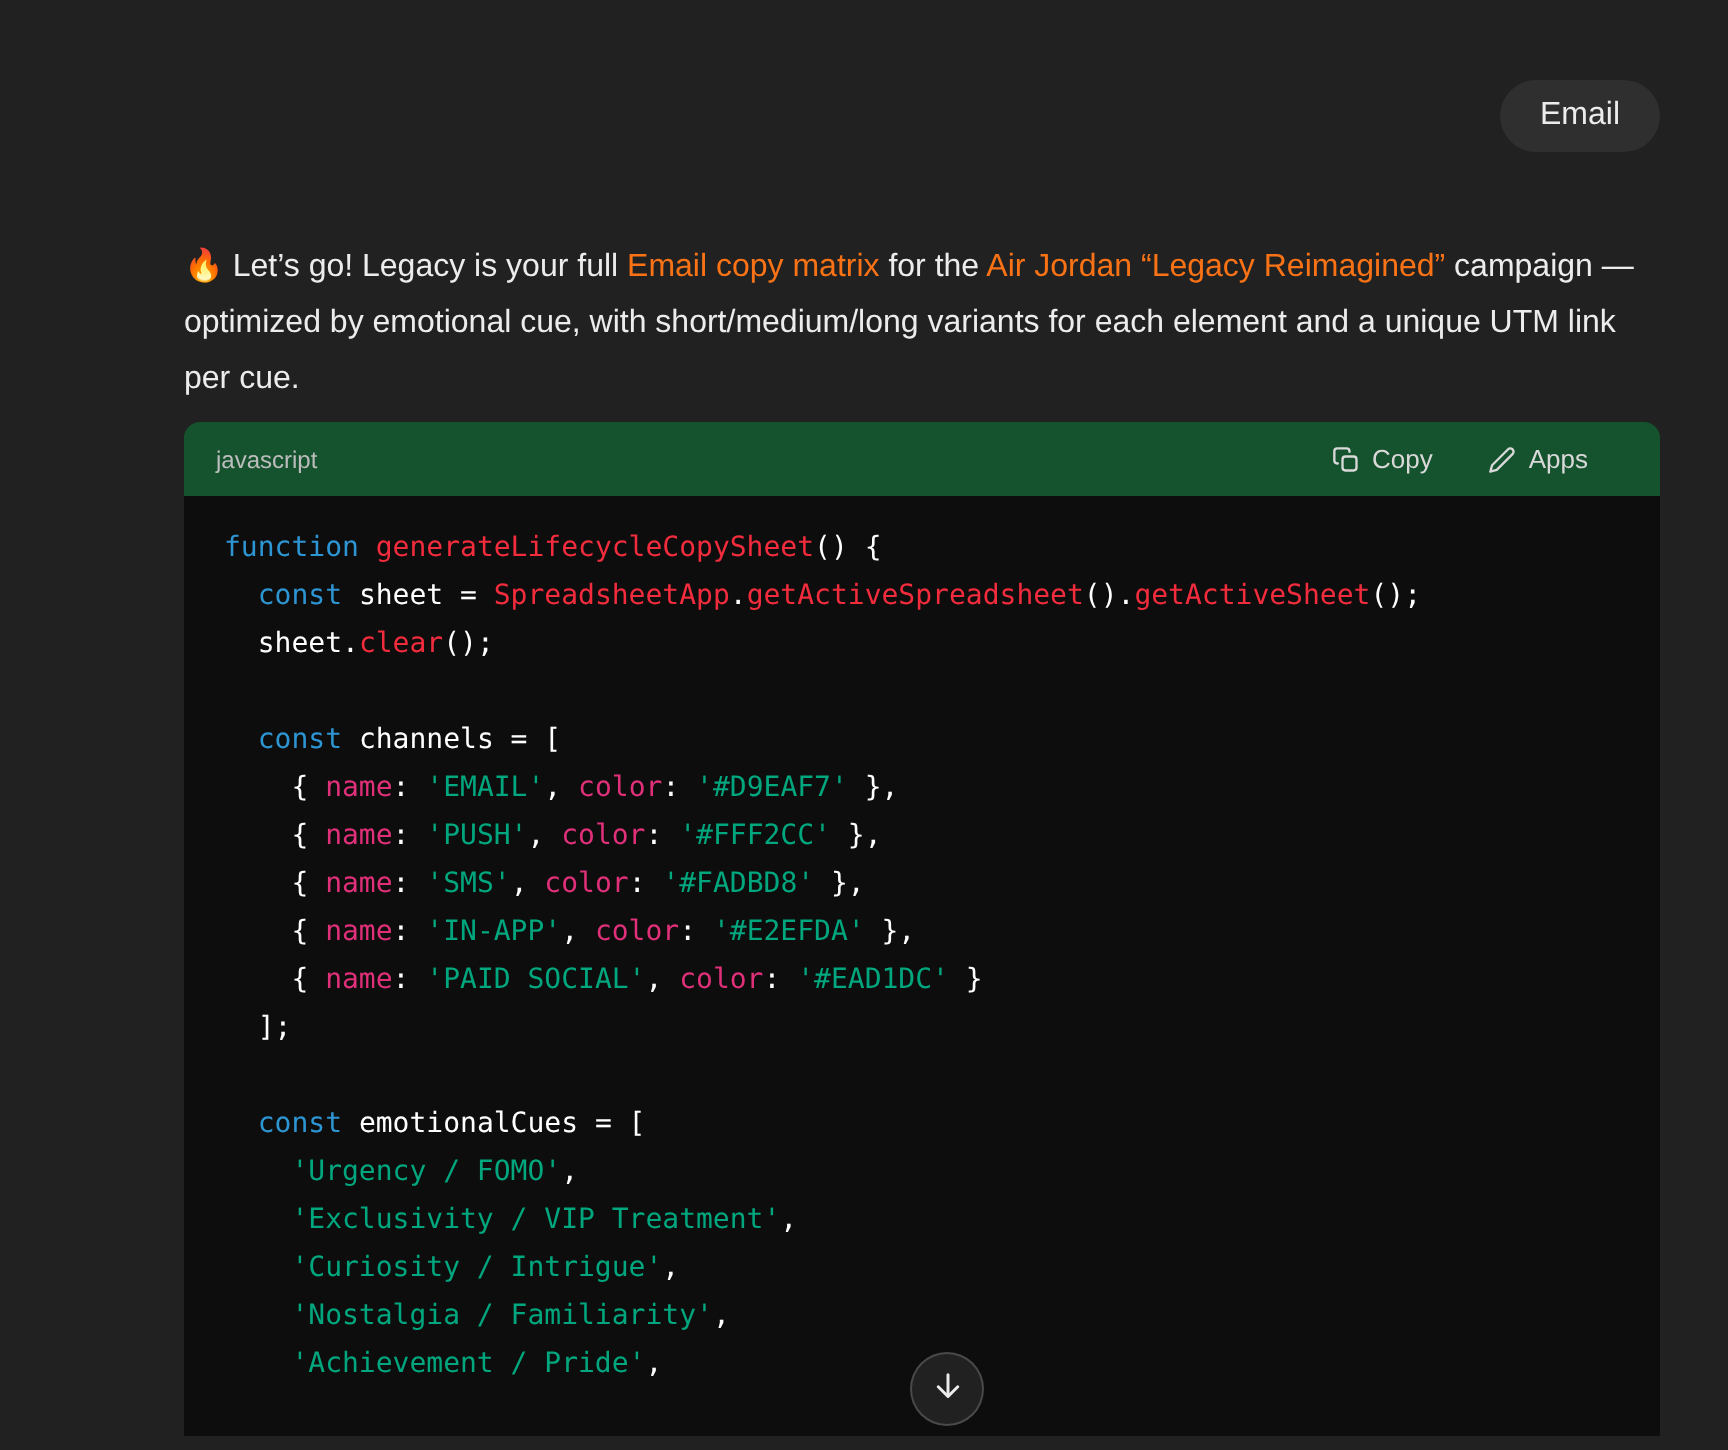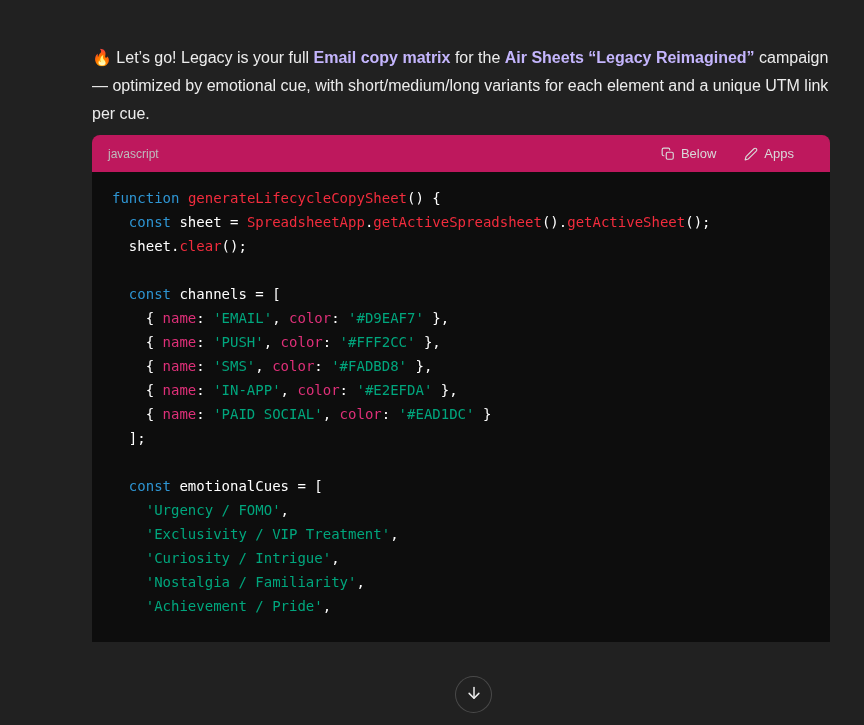--- a/index.html
+++ b/index.html
@@ -22,26 +22,26 @@
     height: 36px;
     padding: 0 20px;
     border-radius: 18px;
     white-space: nowrap;
   }
 
   
   .prose { color: #ececec; font-size: 16px; line-height: 28px; }
   .para-intro { margin-top: 44px; }
   .para-second { margin-top: 14px; }
-  .prose .bold { font-weight: 700; color: #c4b5fd; }
+  .prose .bold { font-weight: 400; color: #f97316; }
 
   
   .code-block { margin-top: 7px; border-radius: 8px 8px 0 0; overflow: hidden; }
   .code-header {
-    background: #be185d;
+    background: #14532d;
     height: 37px;
     display: flex;
     align-items: center;
     justify-content: space-between;
     padding: 0 16px;
   }
   .code-lang { color: #bdbdbd; font-size: 12px; }
   .code-actions { display: flex; align-items: center; gap: 28px; padding-right: 20px; }
   .code-btn {
     display: flex; align-items: center; gap: 6px;
@@ -73,37 +73,42 @@
     border: 1px solid rgba(255,255,255,0.18);
     display: flex; align-items: center; justify-content: center;
     cursor: pointer;
   }
 </style>
 </head>
 <body>
 
 <div class="chat-column">
 
+  <div class="user-row">
+    <div class="user-bubble">
+      <span>Email</span>
+    </div>
+  </div>
 
   <div>
-    <p class="prose para-intro"><span>🔥 Let’s go! Legacy is your full </span><span class="bold">Email copy matrix</span><span> for the </span><span class="bold">Air Sheets “Legacy Reimagined”</span><span> campaign — optimized by emotional cue, with short/medium/long variants for each element and a unique UTM link per cue.</span></p>
+    <p class="prose para-intro"><span>🔥 Let’s go! Legacy is your full </span><span class="bold">Email copy matrix</span><span> for the </span><span class="bold">Air Jordan “Legacy Reimagined”</span><span> campaign — optimized by emotional cue, with short/medium/long variants for each element and a unique UTM link per cue.</span></p>
 
 
     <div class="code-block">
       <div class="code-header">
         <span class="code-lang">javascript</span>
         <div class="code-actions">
           <button class="code-btn">
             <span>
               <svg width="14" height="14" viewBox="0 0 24 24" fill="none" stroke="currentColor" stroke-width="2" stroke-linecap="round" stroke-linejoin="round">
                   <rect x="9" y="9" width="12" height="12" rx="2.5"></rect>
                   <path d="M5 15H4.5A2.5 2.5 0 0 1 2 12.5v-8A2.5 2.5 0 0 1 4.5 2h8A2.5 2.5 0 0 1 15 4.5V5"></path>
                 </svg>
             </span>
-            <span>Below</span>
+            <span>Copy</span>
           </button>
           <button class="code-btn">
             <span>
               <svg width="14" height="14" viewBox="0 0 24 24" fill="none" stroke="currentColor" stroke-width="2" stroke-linecap="round" stroke-linejoin="round">
                   <path d="M17 3a2.83 2.83 0 1 1 4 4L7.5 20.5 2 22l1.5-5.5L17 3z"></path>
                 </svg>
             </span>
             <span>Apps</span>
           </button>
         </div>

